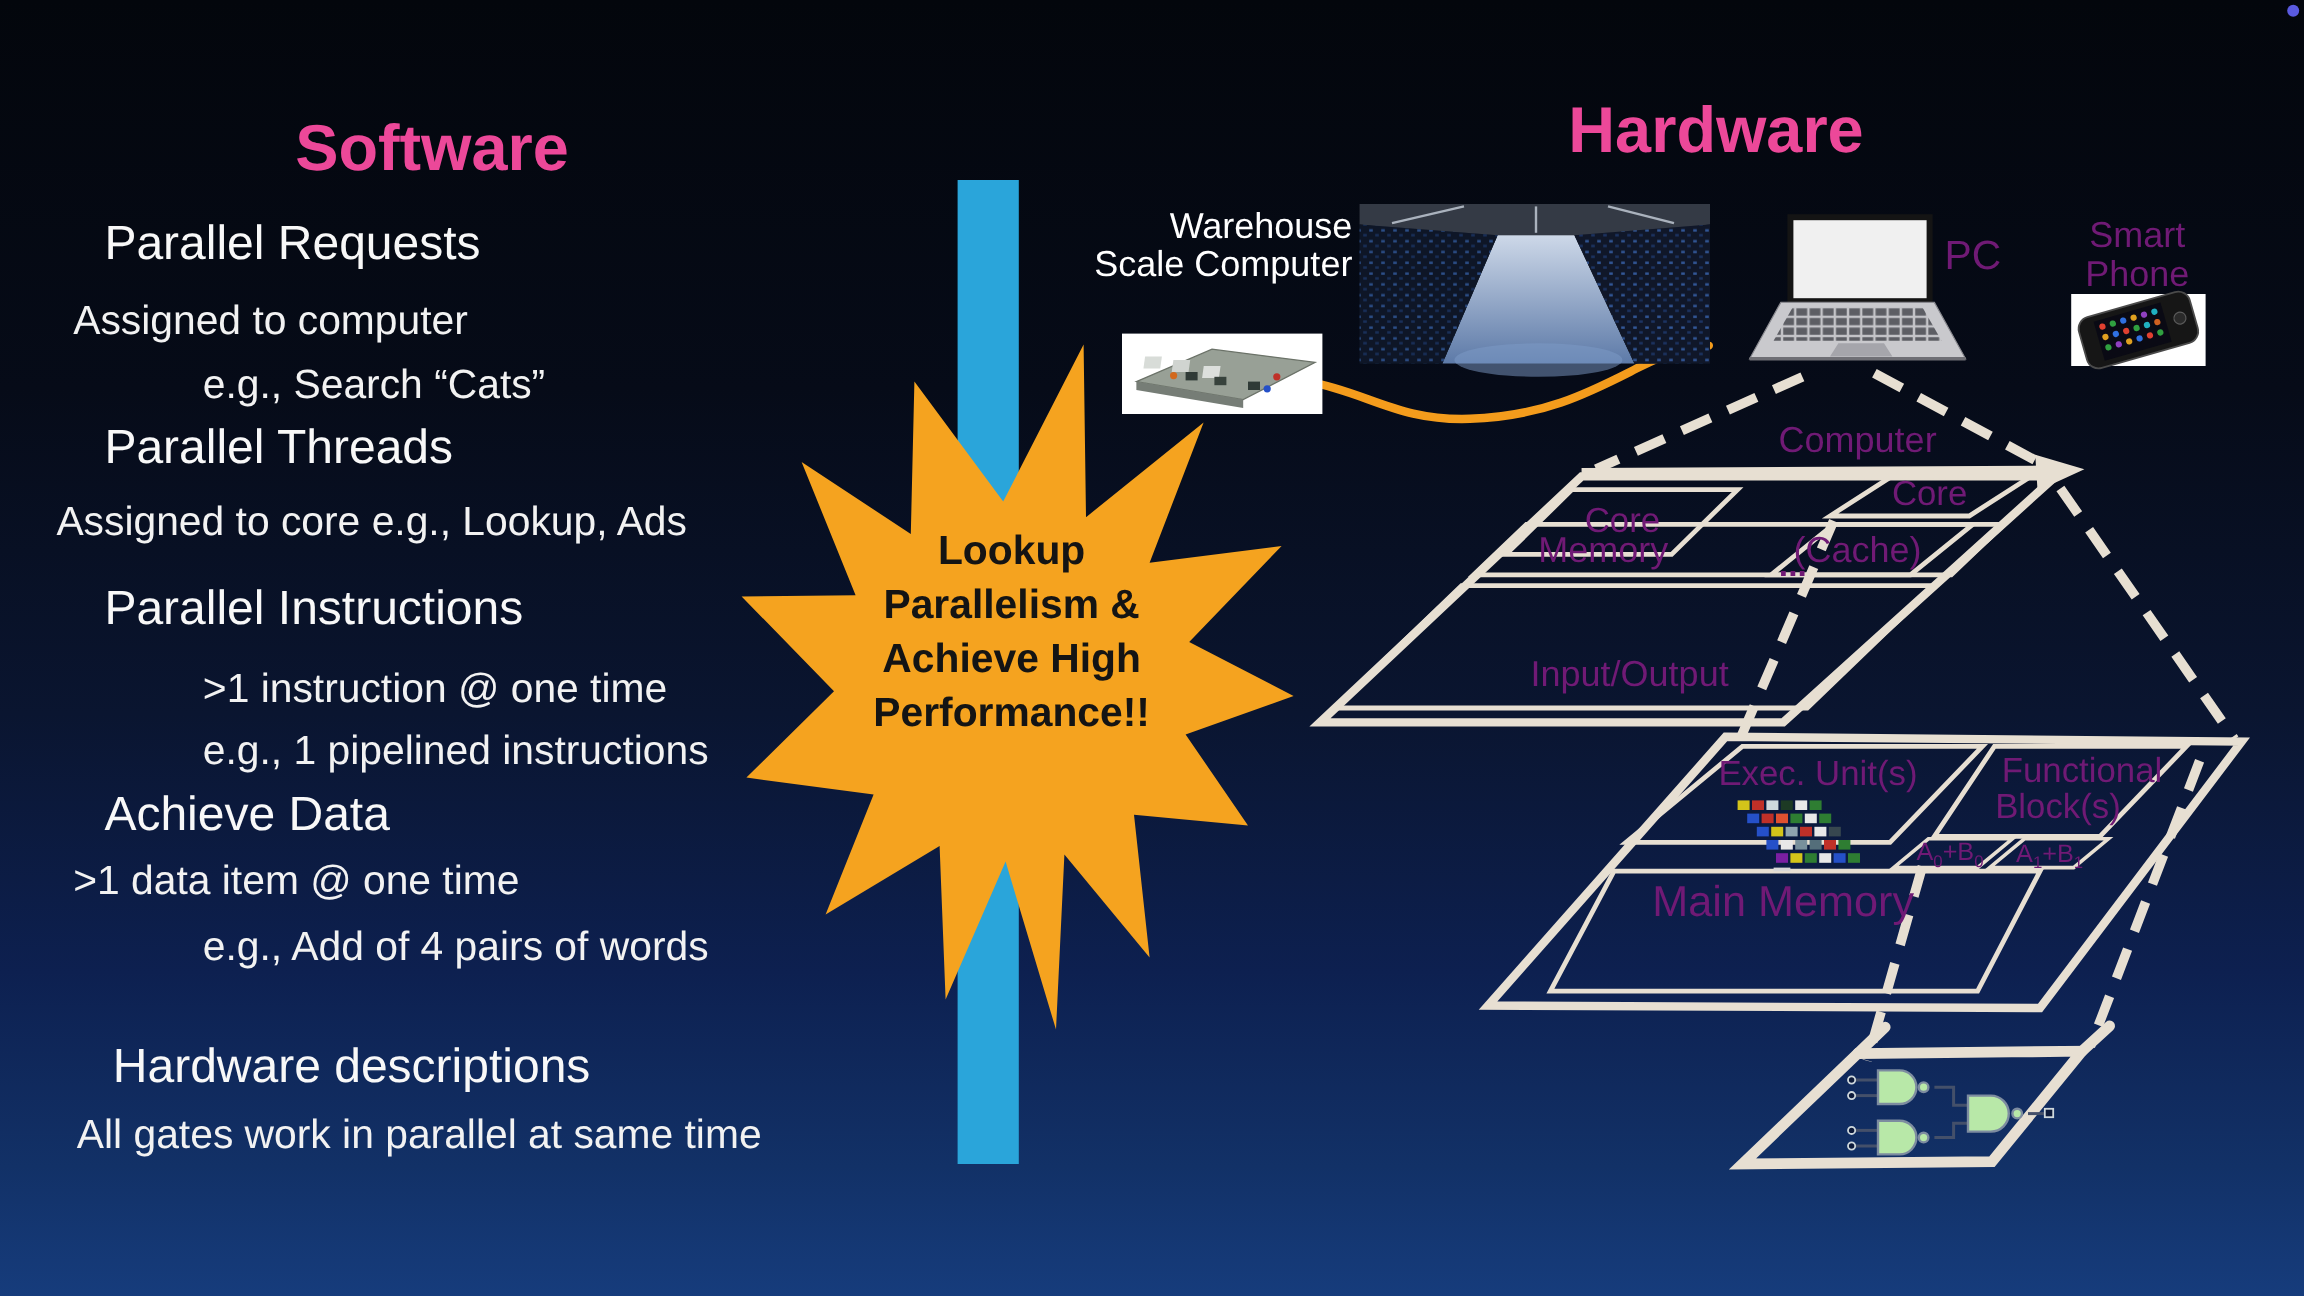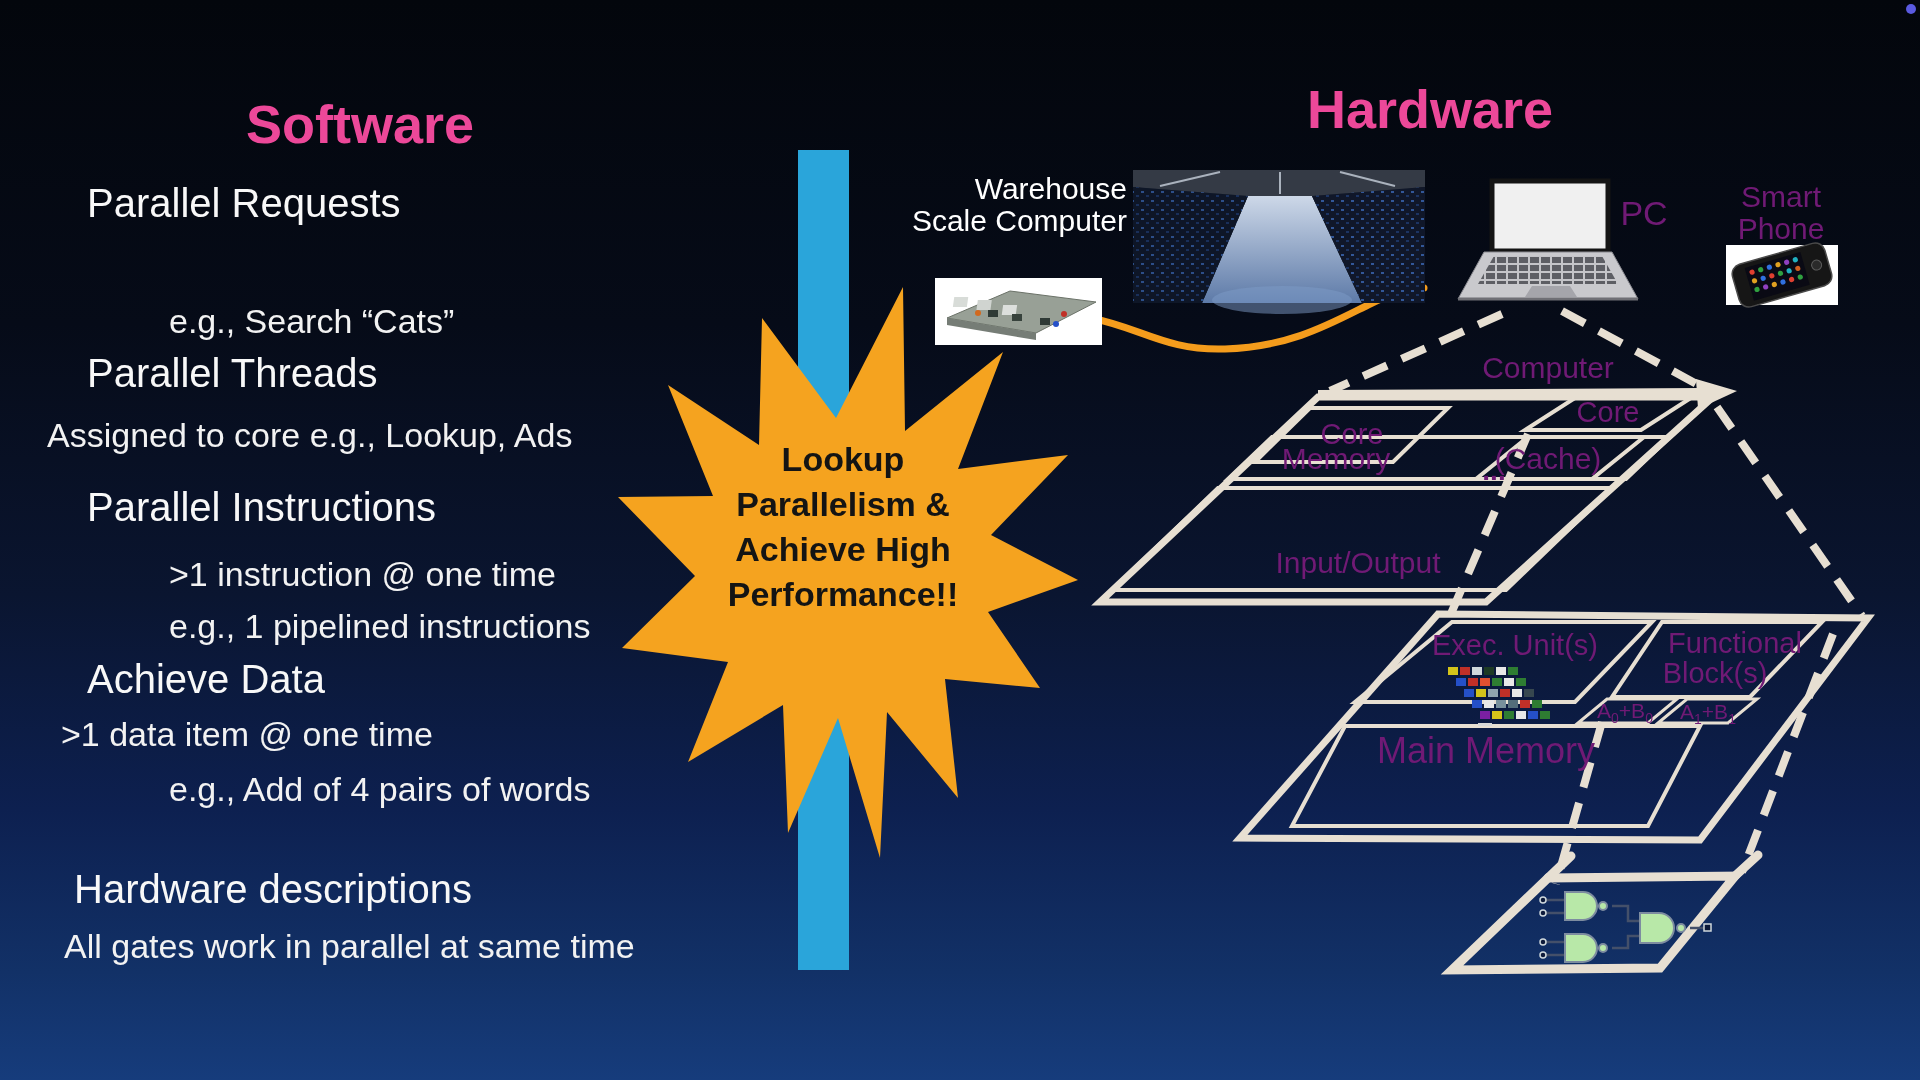--- a/index.html
+++ b/index.html
@@ -221,34 +221,35 @@
     </g>
   </g>
 </svg>
 
 <div class="txt-layer">
 
   <div class="abs title" style="left:170px;top:93px;width:380px;">Software</div>
   <div class="abs title" style="left:1240px;top:78px;width:380px;">Hardware</div>
 
   <div class="abs h1" style="left:61px;top:181px;">Parallel Requests</div>
+  <div class="abs b1" style="left:61px;top:248px;">Assigned to computer</div>
   <div class="abs b1" style="left:169px;top:302px;">e.g., Search “Cats”</div>
 
   <div class="abs h1" style="left:61px;top:351px;">Parallel Threads</div>
   <div class="abs b1" style="left:47px;top:416px;">Assigned to core e.g., Lookup, Ads</div>
 
   <div class="abs h1" style="left:61px;top:485px;">Parallel Instructions</div>
   <div class="abs b1" style="left:169px;top:555px;">&gt;1 instruction @ one time</div>
   <div class="abs b1" style="left:169px;top:607px;">e.g., 1 pipelined instructions</div>
 
   <div class="abs h1" style="left:61px;top:657px;">Achieve Data</div>
   <div class="abs b1" style="left:61px;top:715px;">&gt;1 data item @ one time</div>
   <div class="abs b1" style="left:169px;top:770px;">e.g., Add of 4 pairs of words</div>
 
-  <div class="abs h1" style="left:48px;top:867px;">Hardware descriptions</div>
+  <div class="abs h1" style="left:68px;top:867px;">Hardware descriptions</div>
   <div class="abs b1" style="left:64px;top:927px;">All gates work in parallel at same time</div>
 
   <div class="abs" style="left:698px;top:437px;width:290px;">
     <div class="starline">Lookup</div>
     <div class="starline">Parallelism &amp;</div>
     <div class="starline">Achieve High</div>
     <div class="starline">Performance!!</div>
   </div>
 
   <div class="abs lbl-r" style="left:895px;top:173px;width:232px;font-size:30px;line-height:32px;">

